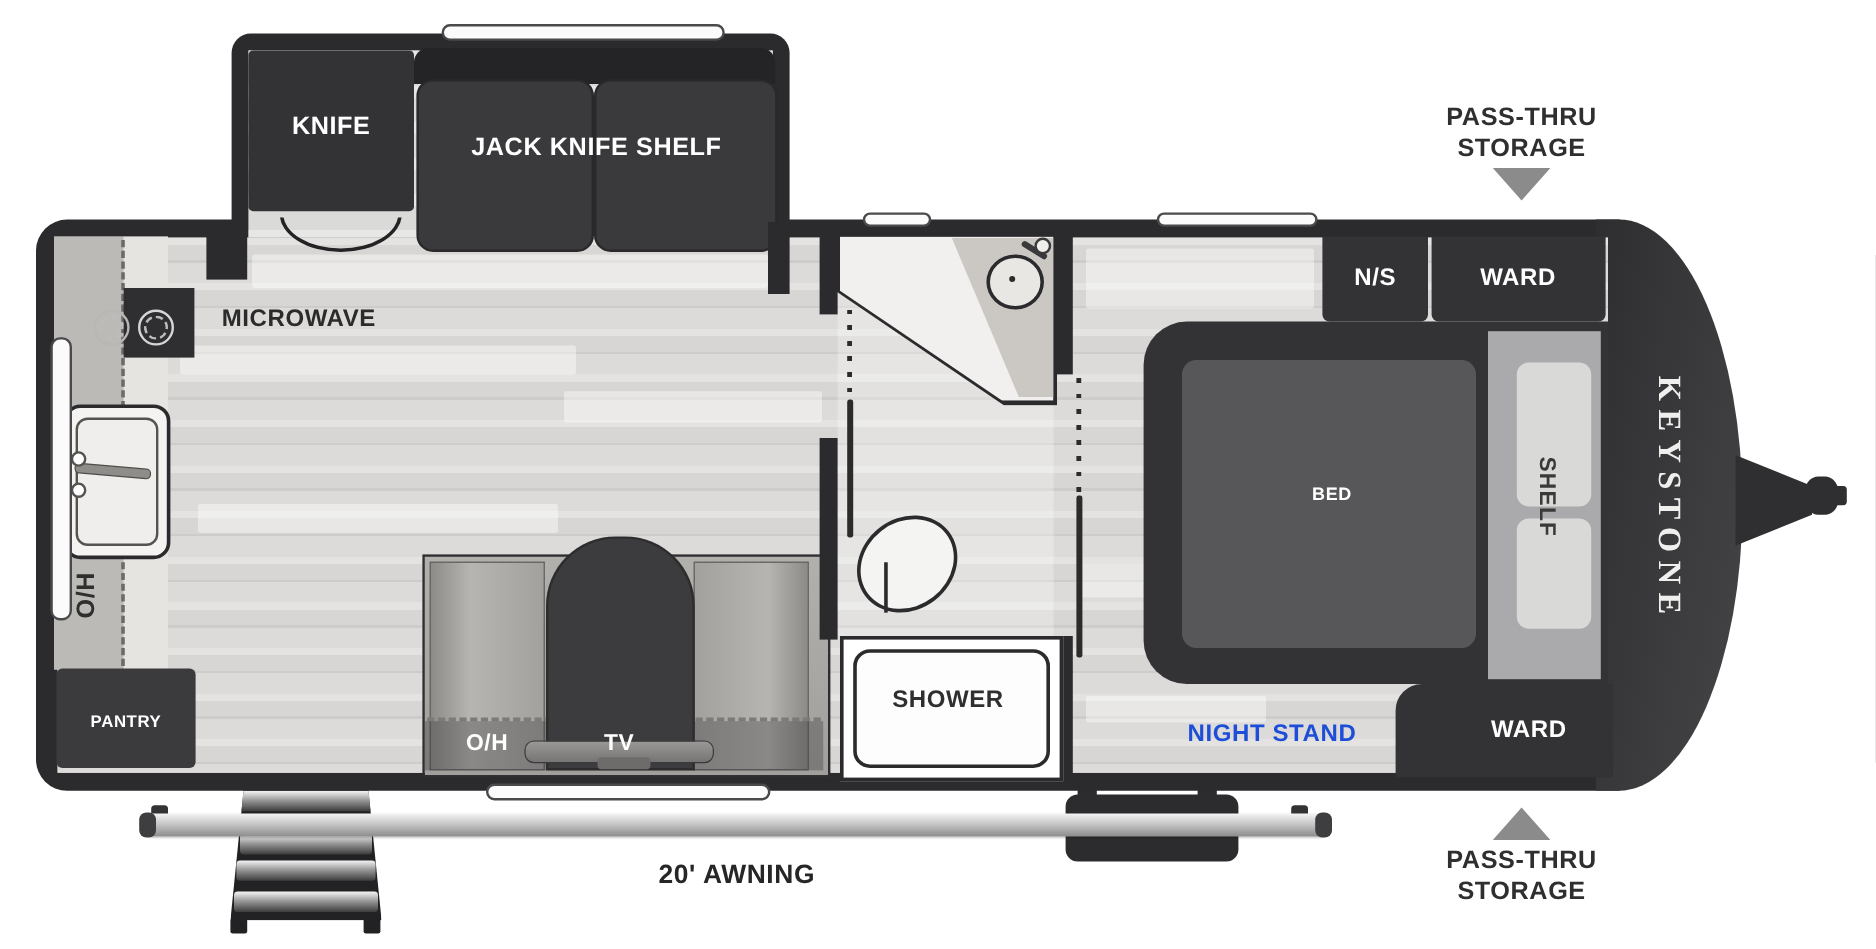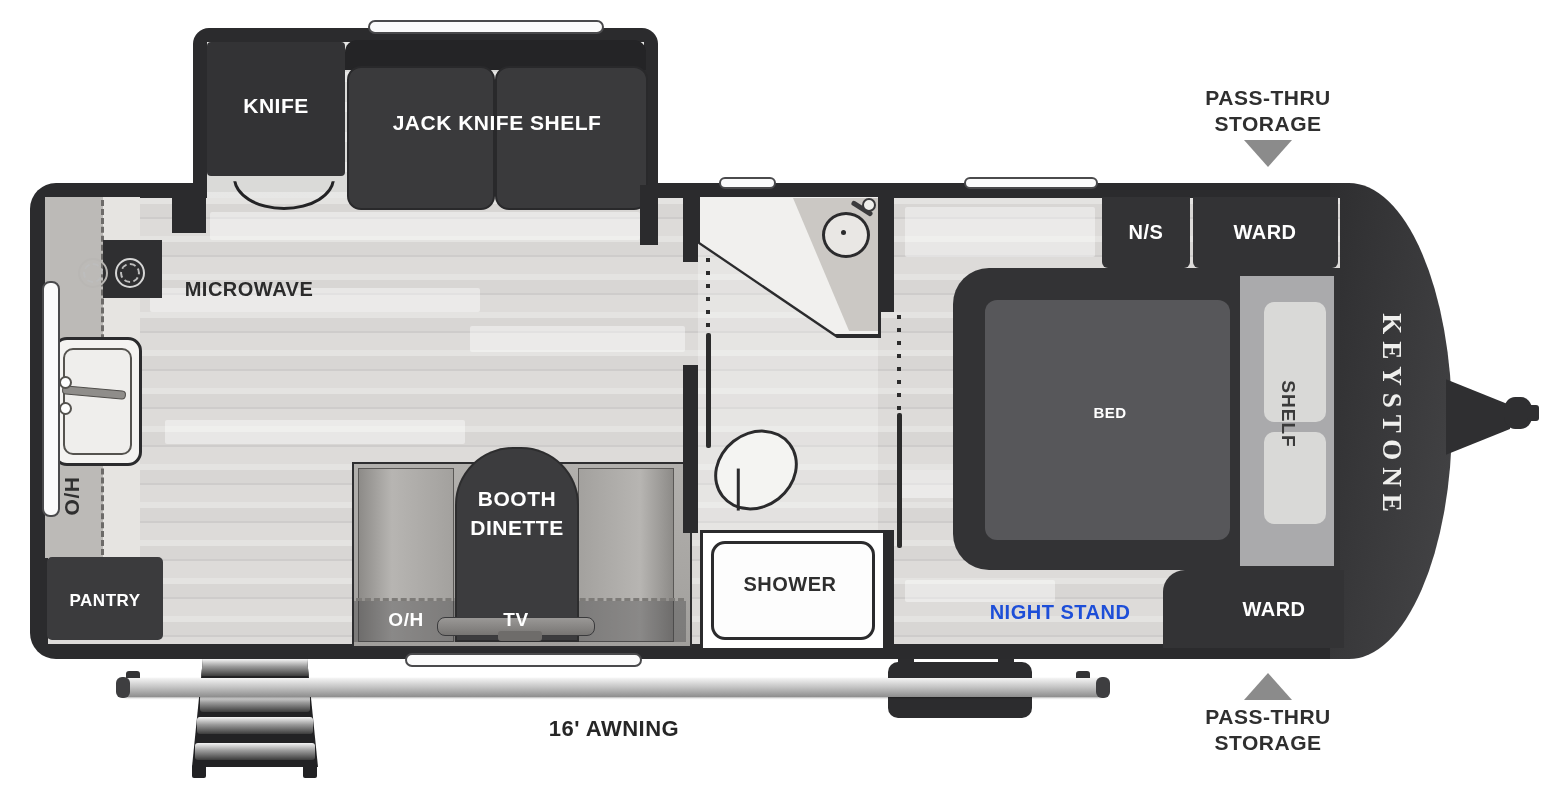--- a/index.html
+++ b/index.html
@@ -79,36 +79,32 @@
   <div class="abs" style="left:53px;top:337px;width:83px;height:123px;background:#f4f3f1;border:3px solid #2b2b2d;border-radius:14px;">
     <div class="abs" style="left:7px;top:8px;right:7px;bottom:8px;border:2px solid #55534f;border-radius:10px;background:#efeeec;"></div>
     <div class="abs" style="left:6px;top:48px;width:62px;height:7px;background:#8f8d8a;border:1px solid #4f4d4a;border-radius:4px;transform:rotate(5deg);"></div>
     <div class="abs" style="left:3px;top:36px;width:9px;height:9px;border:2px solid #55534f;border-radius:50%;background:#fff;"></div>
     <div class="abs" style="left:3px;top:62px;width:9px;height:9px;border:2px solid #55534f;border-radius:50%;background:#fff;"></div>
   </div>
 
   <div class="t rot-ccw" style="left:72px;top:496px;font-size:21px;color:#2f2f2f;">O/H</div>
 
   <div class="abs" style="left:47px;top:557px;width:116px;height:83px;background:#3b3b3d;border-radius:5px;"></div>
-  <div class="t tw" style="left:105px;top:601px;font-size:17px;">PANTRY</div>
+  <div class="t tw" style="left:105px;top:601px;font-size:14px;">PANTRY</div>
 
-  <div class="t" style="left:249px;top:289px;font-size:20px;color:#2b2b2b;">MICROWAVE</div>
+  <div class="t" style="left:249px;top:266px;font-size:20px;color:#2b2b2b;">MICROWAVE</div>
 
   <div class="abs" style="left:352px;top:462px;width:336px;height:182px;background:linear-gradient(180deg,#b2b0ad,#a19f9c);border:2px solid #2e2e30;"></div>
   <div class="abs" style="left:358px;top:468px;width:94px;height:172px;background:linear-gradient(90deg,#8d8b88,#b7b5b2 35%,#a3a19e);border:1px solid #5a5856;"></div>
   <div class="abs" style="left:578px;top:468px;width:94px;height:172px;background:linear-gradient(90deg,#a3a19e,#b7b5b2 65%,#8d8b88);border:1px solid #5a5856;"></div>
   <div class="abs" style="left:356px;top:598px;width:328px;height:0;border-top:3px dashed #7d7b78;"></div>
   <div class="abs" style="left:354px;top:601px;width:332px;height:41px;background:rgba(55,55,57,.35);"></div>
   <div class="abs" style="left:455px;top:447px;width:124px;height:195px;background:#3c3c3e;border-radius:58px 58px 0 0;box-shadow:inset 0 0 0 2px rgba(0,0,0,.25);"></div>
   <div class="abs" style="left:437px;top:617px;width:156px;height:17px;background:linear-gradient(180deg,#9a9896,#777573);border:1px solid #3a3a3c;border-radius:8px;"></div>
   <div class="abs" style="left:498px;top:631px;width:44px;height:10px;background:#6e6c6a;border-radius:3px;"></div>
-  <div class="t tw tcenter" style="left:517px;top:513px;font-size:21px;line-height:29px;">
-    <div>BOOTH</div>
-    <div>DINETTE</div>
-  </div>
   <div class="t tw" style="left:406px;top:620px;font-size:19px;">O/H</div>
   <div class="t tw" style="left:516px;top:620px;font-size:19px;">TV</div>
 
   <div class="wall" style="left:683px;top:192px;width:15px;height:70px;"></div>
   <div class="wall" style="left:683px;top:365px;width:15px;height:168px;"></div>
   <div class="wall" style="left:878px;top:192px;width:16px;height:120px;"></div>
   <div class="wall" style="left:878px;top:530px;width:16px;height:118px;"></div>
 
   <div class="vdots" style="left:706px;top:258px;height:70px;"></div>
   <div class="leaf" style="left:706px;top:333px;height:115px;"></div>
@@ -180,15 +176,15 @@
     <div>STORAGE</div>
   </div>
   <div class="abs" style="left:1244px;top:140px;width:0;height:0;border-left:24px solid transparent;border-right:24px solid transparent;border-top:27px solid #8b8b8b;"></div>
 
   <div class="abs" style="left:1244px;top:673px;width:0;height:0;border-left:24px solid transparent;border-right:24px solid transparent;border-bottom:27px solid #8b8b8b;"></div>
   <div class="t tcenter" style="left:1268px;top:730px;font-size:21px;line-height:26px;color:#2f2f2f;">
     <div>PASS-THRU</div>
     <div>STORAGE</div>
   </div>
 
-  <div class="t" style="left:614px;top:729px;font-size:22px;color:#262626;">16' AWNING</div>
+  <div class="t" style="left:614px;top:729px;font-size:22px;color:#262626;">20' AWNING</div>
 
 </div>
 
 </body></html>

